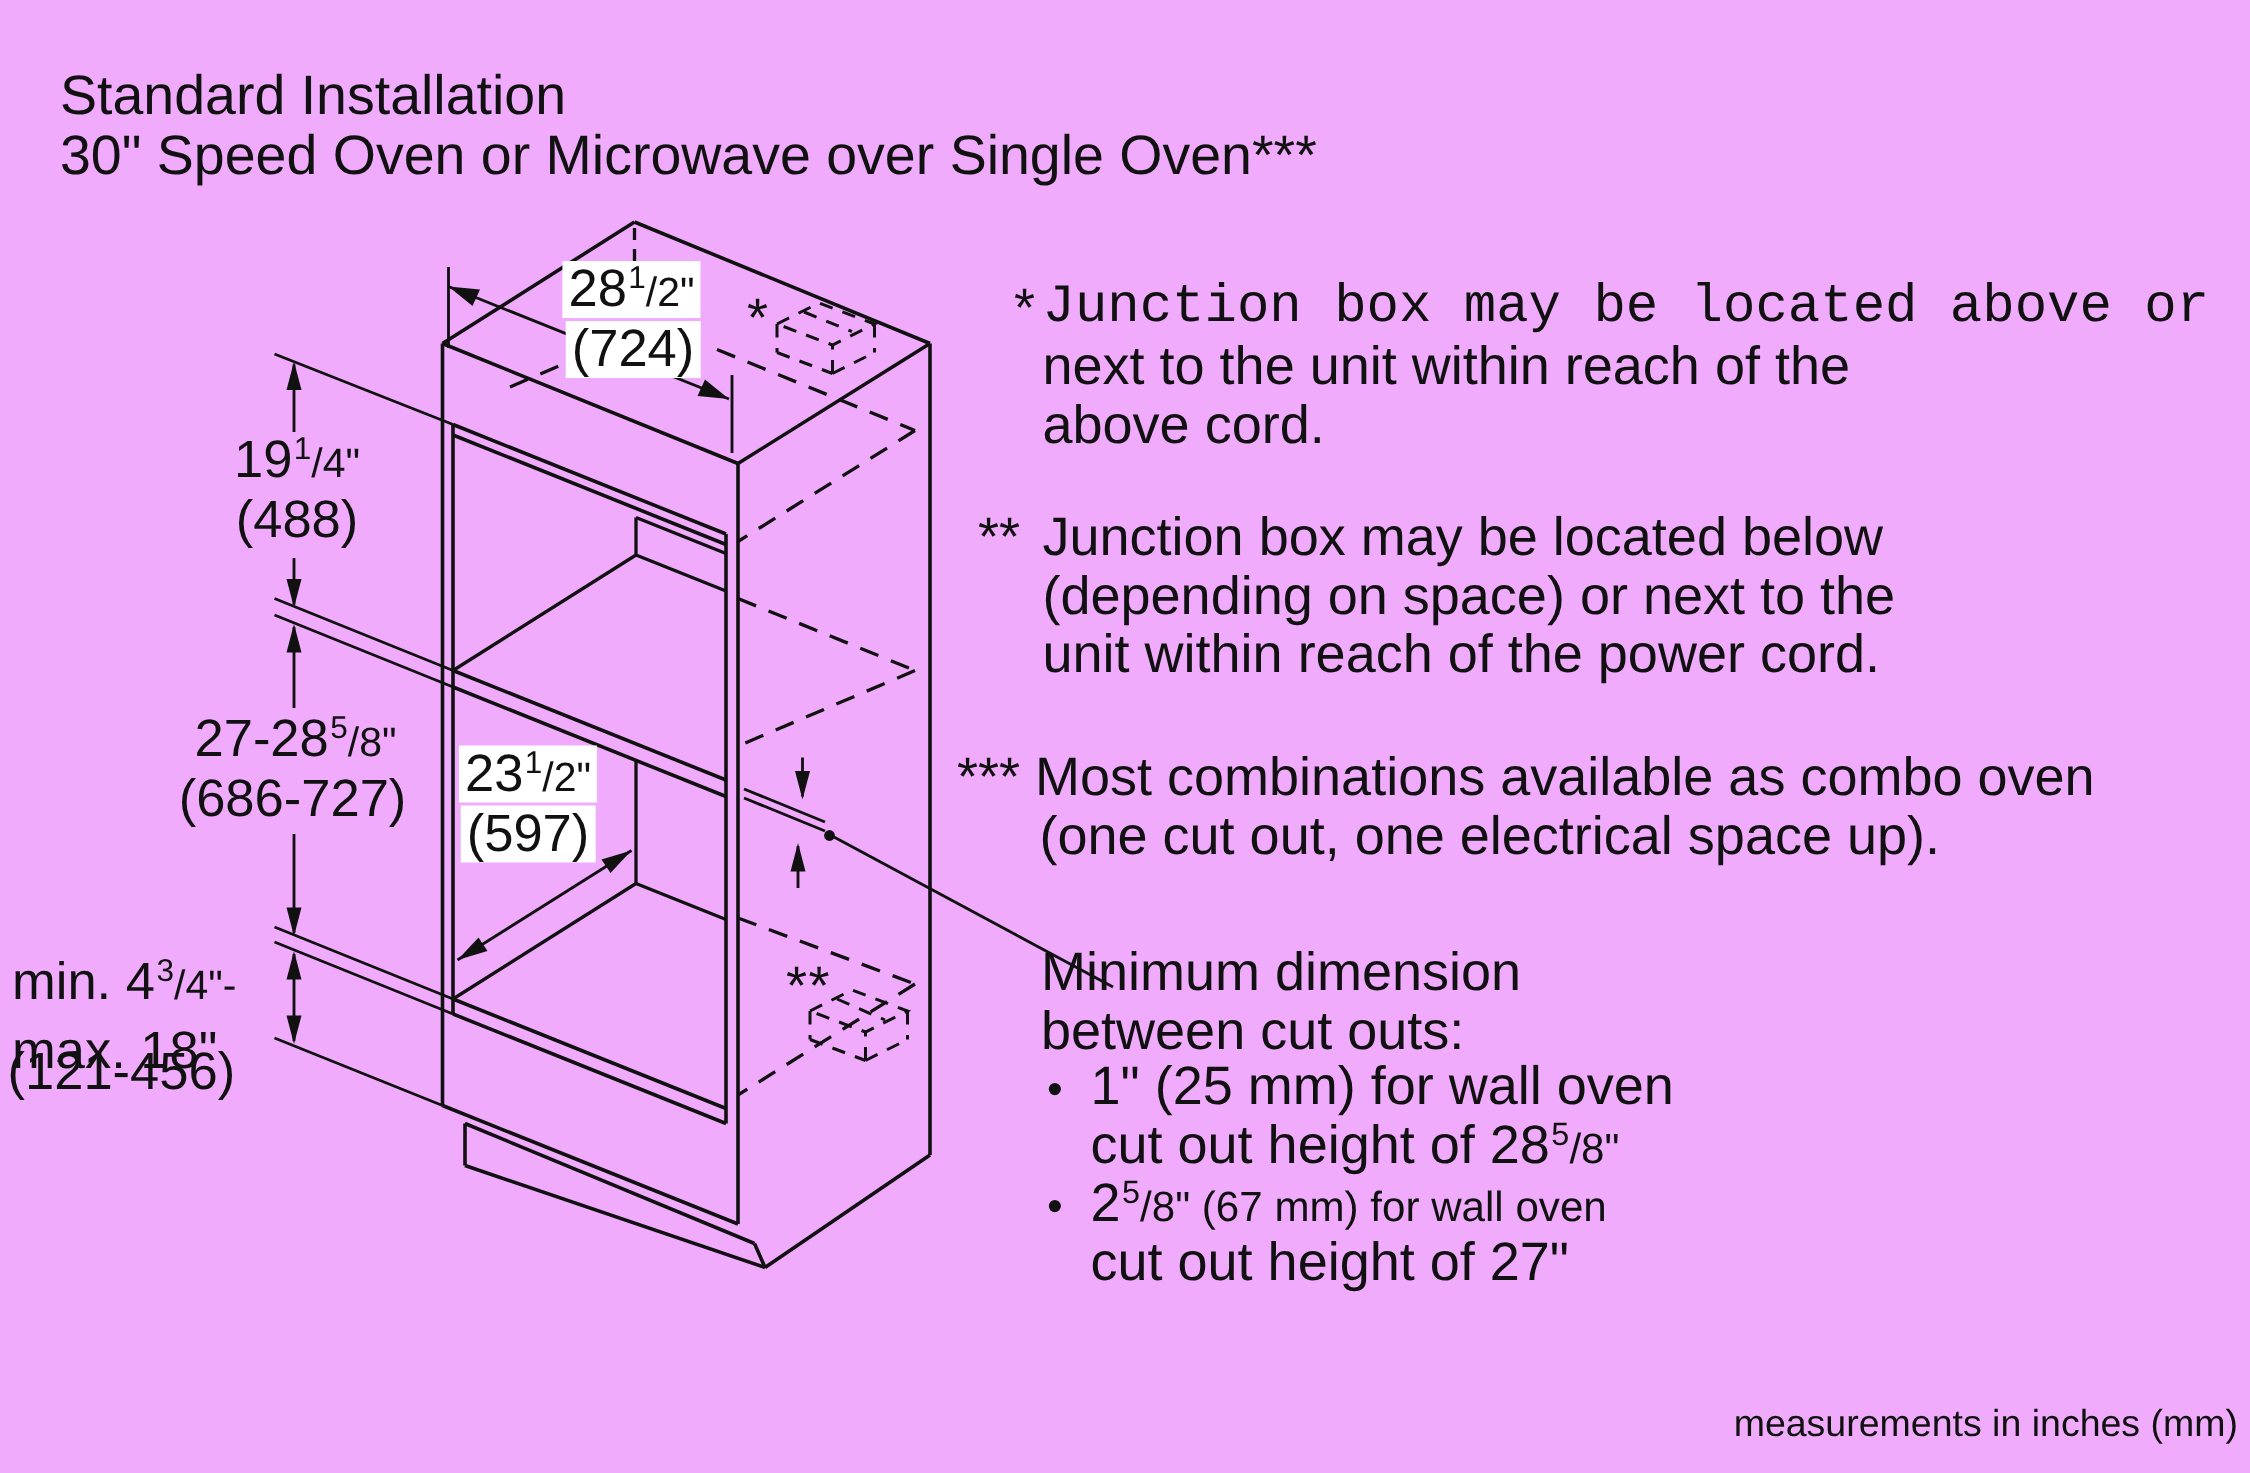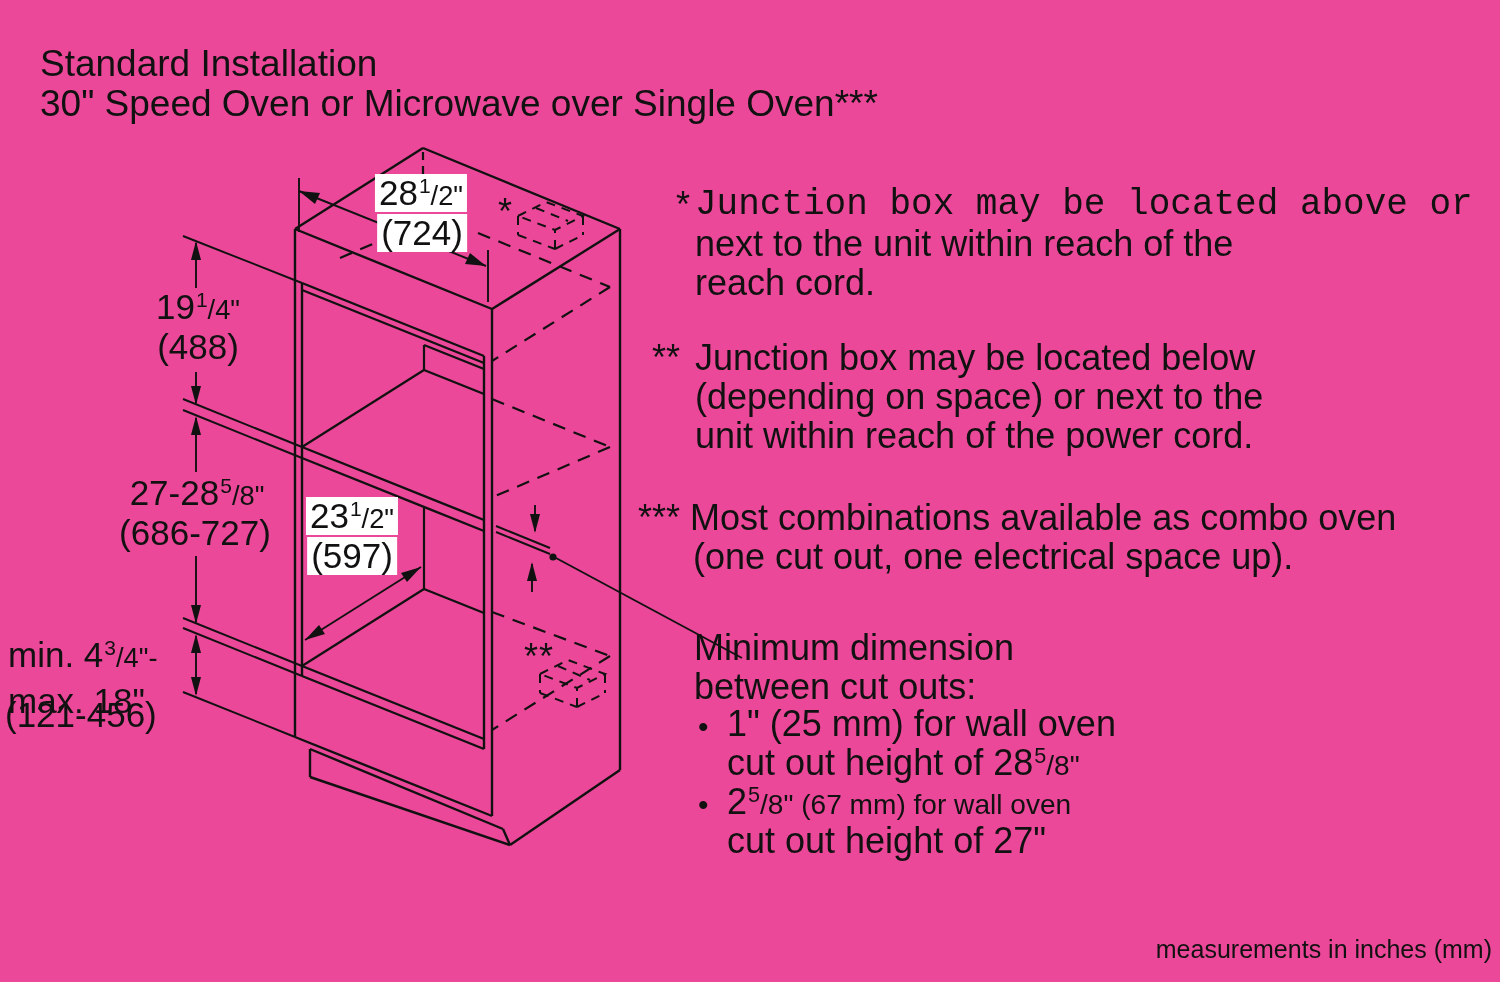--- a/index.html
+++ b/index.html
@@ -1,16 +1,16 @@
 <!DOCTYPE html>
 <html><head>
 <meta charset="utf-8">
 <style>
   html,body{margin:0;padding:0;background:#fff;}
-  #page{position:relative;width:1500px;height:982px;background:#ec4899;overflow:hidden;
+  #page{position:relative;width:1500px;height:982px;background:#f0abfc;overflow:hidden;
         font-family:"Liberation Sans", sans-serif;color:#111;}
   #page svg{position:absolute;left:0;top:0;}
   .t{position:absolute;white-space:nowrap;font-size:36px;line-height:1.08;color:#111;}
   .c{transform:translateX(-50%);}
   .bg{background:#fff;padding:0 4px;}
   .title{font-size:37px;}
   .dim{font-size:35px;}
   .footer{font-size:25px;}
   .marker{font-size:36px;letter-spacing:1px;}
   .sup{font-size:0.60em;position:relative;top:-0.55em;margin-left:1px;}
@@ -147,21 +147,21 @@
 
   <div class="t dim c bg" style="left:352px;top:497px;"><span>23</span><span class="sup">1</span><span class="den">/2"</span></div>
   <div class="t dim c bg" style="left:352px;top:537px;text-align:right;">(597)</div>
 
   <div class="t marker" style="left:498px;top:193px;">*</div>
   <div class="t marker" style="left:524px;top:638px;">**</div>
 
   <div class="t" style="left:676px;top:186px;">*</div>
   <div class="t" style="left:695px;top:186px;font-family:Liberation Mono, monospace;">Junction box may be located above or</div>
   <div class="t" style="left:695px;top:225px;text-align:right;">next to the unit within reach of the</div>
-  <div class="t" style="left:695px;top:264px;">reach cord.</div>
+  <div class="t" style="left:695px;top:264px;">above cord.</div>
 
   <div class="t" style="left:652px;top:339px;">**</div>
   <div class="t" style="left:695px;top:339px;">Junction box may be located below</div>
   <div class="t" style="left:695px;top:378px;">(depending on space) or next to the</div>
   <div class="t" style="left:695px;top:417px;">unit within reach of the power cord.</div>
 
   <div class="t" style="left:638px;top:499px;">***</div>
   <div class="t" style="left:690px;top:499px;">Most combinations available as combo oven</div>
   <div class="t" style="left:693px;top:538px;">(one cut out, one electrical space up).</div>
 

